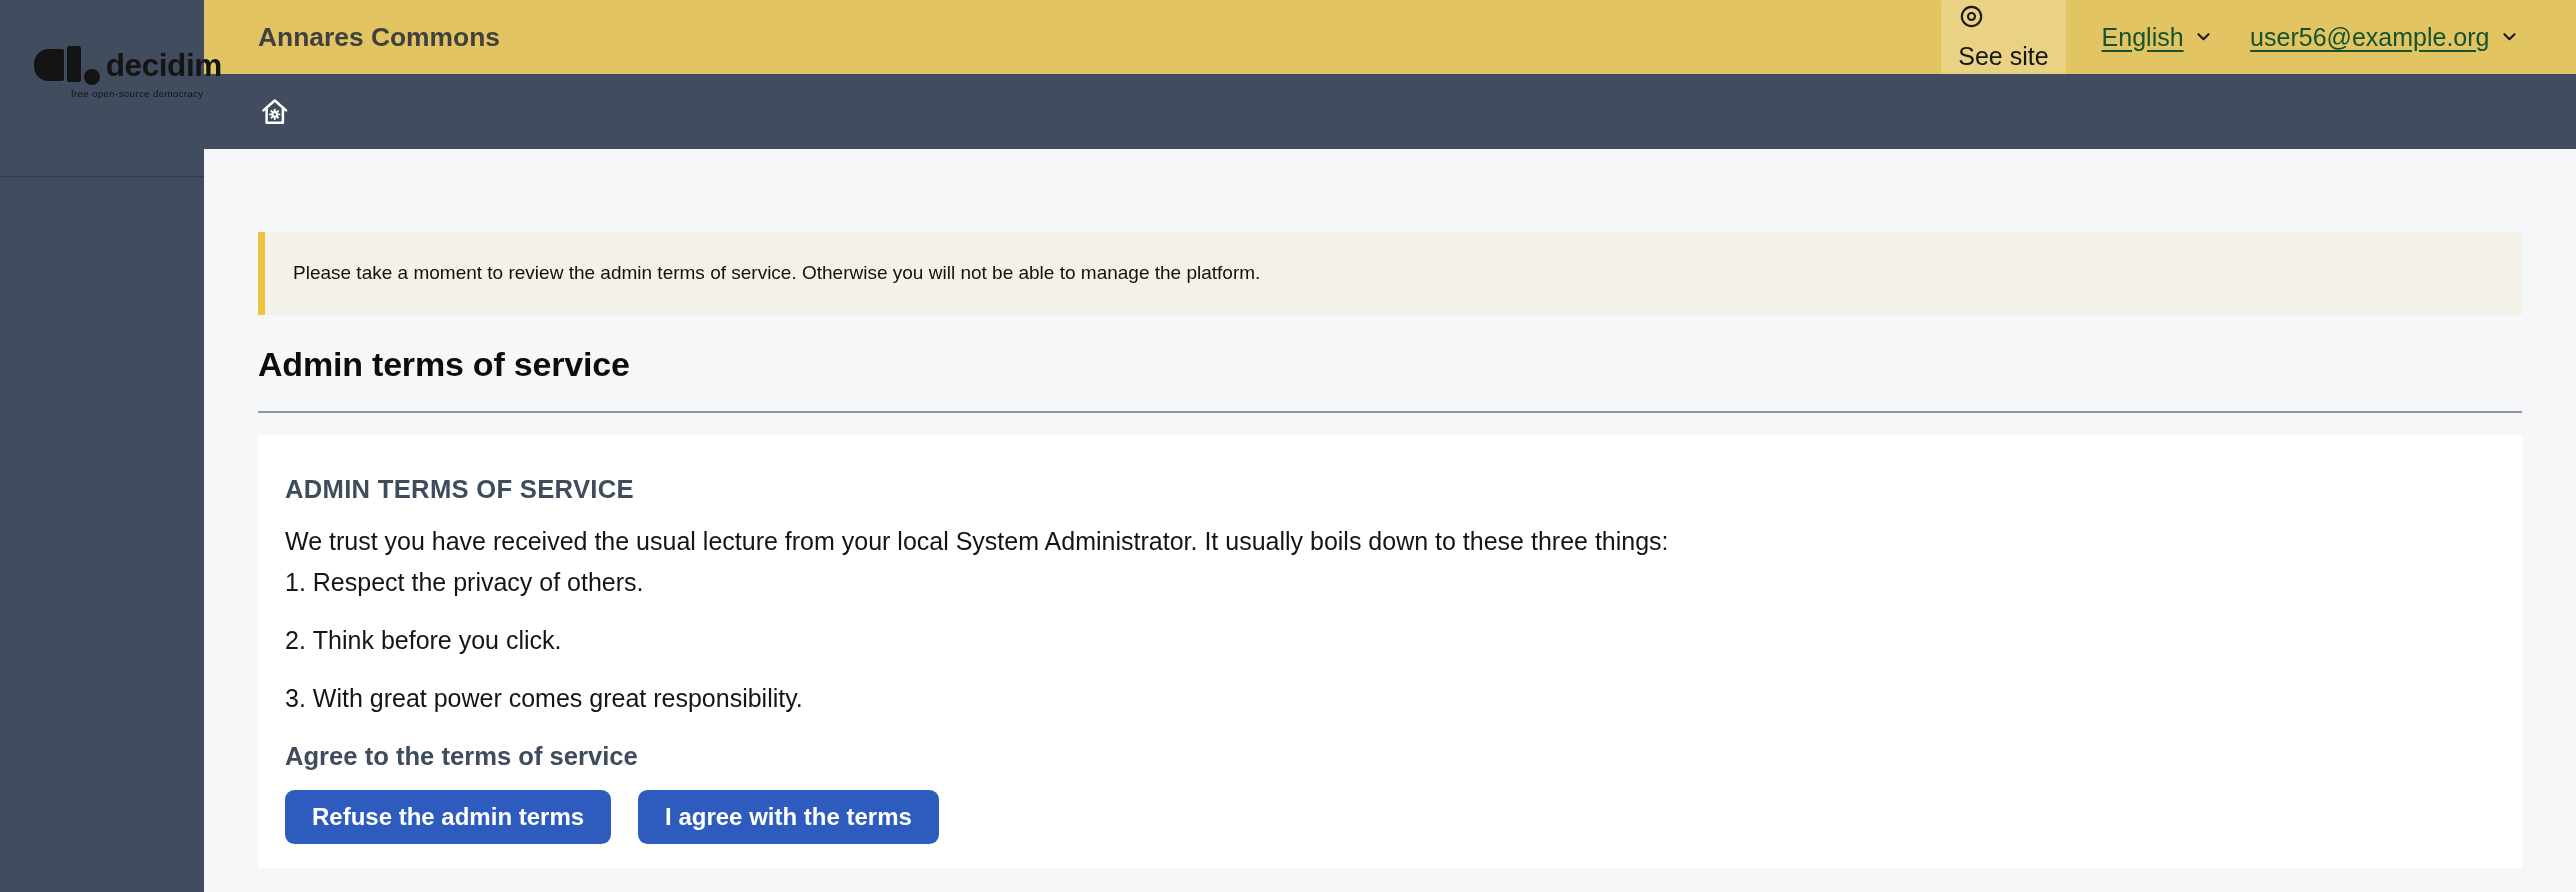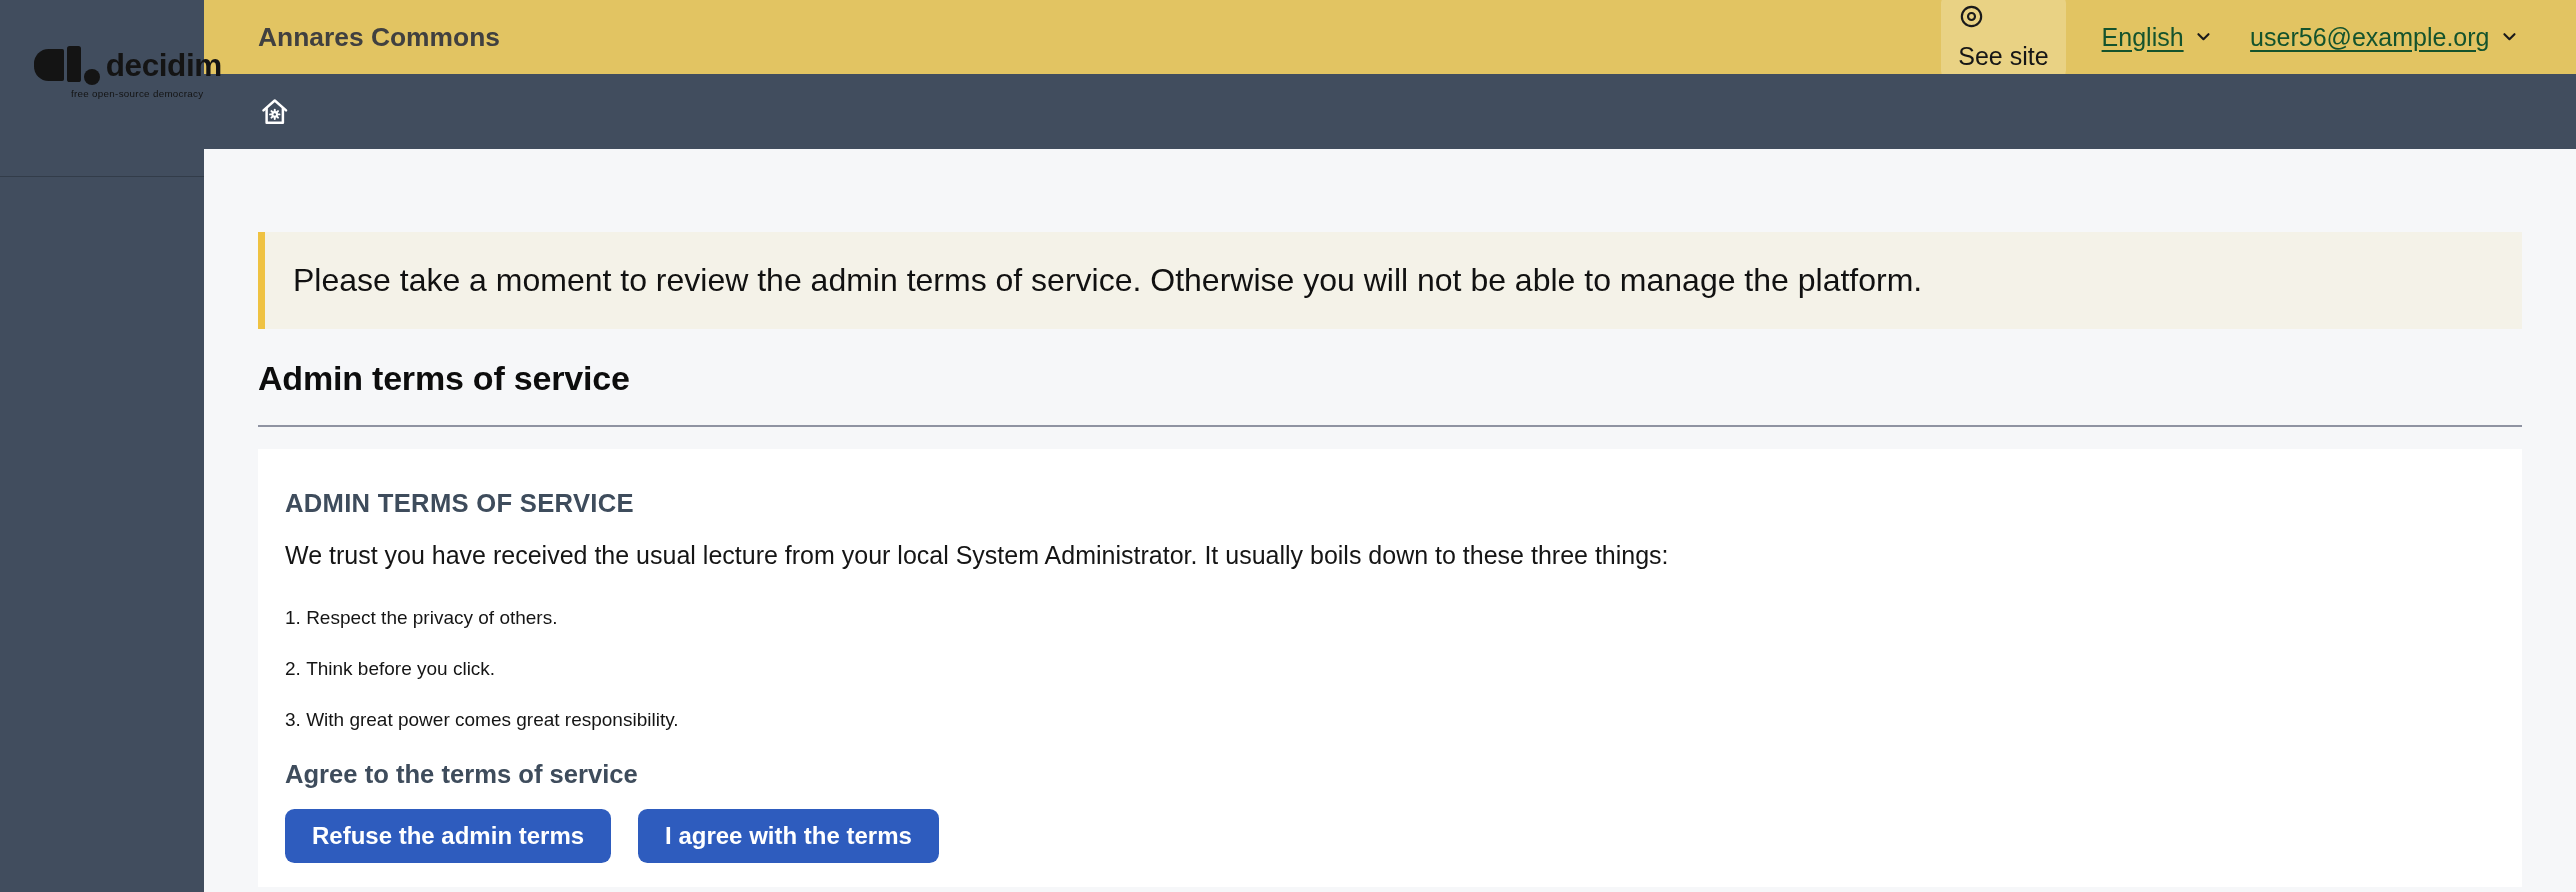--- a/index.html
+++ b/index.html
@@ -78,40 +78,40 @@
   .home-btn { background: transparent; border: none; cursor: pointer; padding: 0; display: flex; }
   .home-btn svg { display: block; }
 
   
   .main {
     position: absolute; left: 204px; top: 149px; width: 2372px; height: 744px;
     padding: 83px 54px 0 54px;
   }
   .notice {
     background: #f4f2e8; border-left: 7.7px solid #efc242;
-    padding: 31px 28px; font-size: 32px; color: #111; line-height: 1.1;
+    padding: 31px 28px; font-size: 19px; color: #111; line-height: 1.1;
   }
   .page-title {
     margin-top: 30px; font-size: 34px; font-weight: bold; color: #0d0d0d;
     letter-spacing: -0.2px;
   }
   .divider {
     border: none; border-top: 2.6px solid #8f93a2; margin-top: 27px;
   }
   .card {
     margin-top: 22px; background: #ffffff; padding: 40px 27px 24px 27px;
     min-height: 428px;
   }
   .section-title {
     font-size: 25.6px; font-weight: bold; color: #3e4c5c; letter-spacing: 0.3px;
   }
   .intro { margin-top: 23px; font-size: 25px; color: #151515; }
   .rules {
-    margin-top: 37px; list-style: decimal inside; padding: 0;
-    font-size: 19px; color: #151515;
+    margin-top: 12px; list-style: decimal inside; padding: 0;
+    font-size: 25px; color: #151515;
   }
   .rules li { margin-bottom: 29px; }
   .agree-title {
     margin-top: 11px; font-size: 25.6px; font-weight: bold; color: #3e4c5c;
   }
   .button-row { margin-top: 19.6px; display: flex; gap: 27px; }
   .btn {
     background: #2e5cbe; color: #ffffff; border: none; border-radius: 9.4px;
     height: 54px; padding: 0 27px; font-family: inherit;
     font-size: 24px; font-weight: bold; cursor: pointer;

